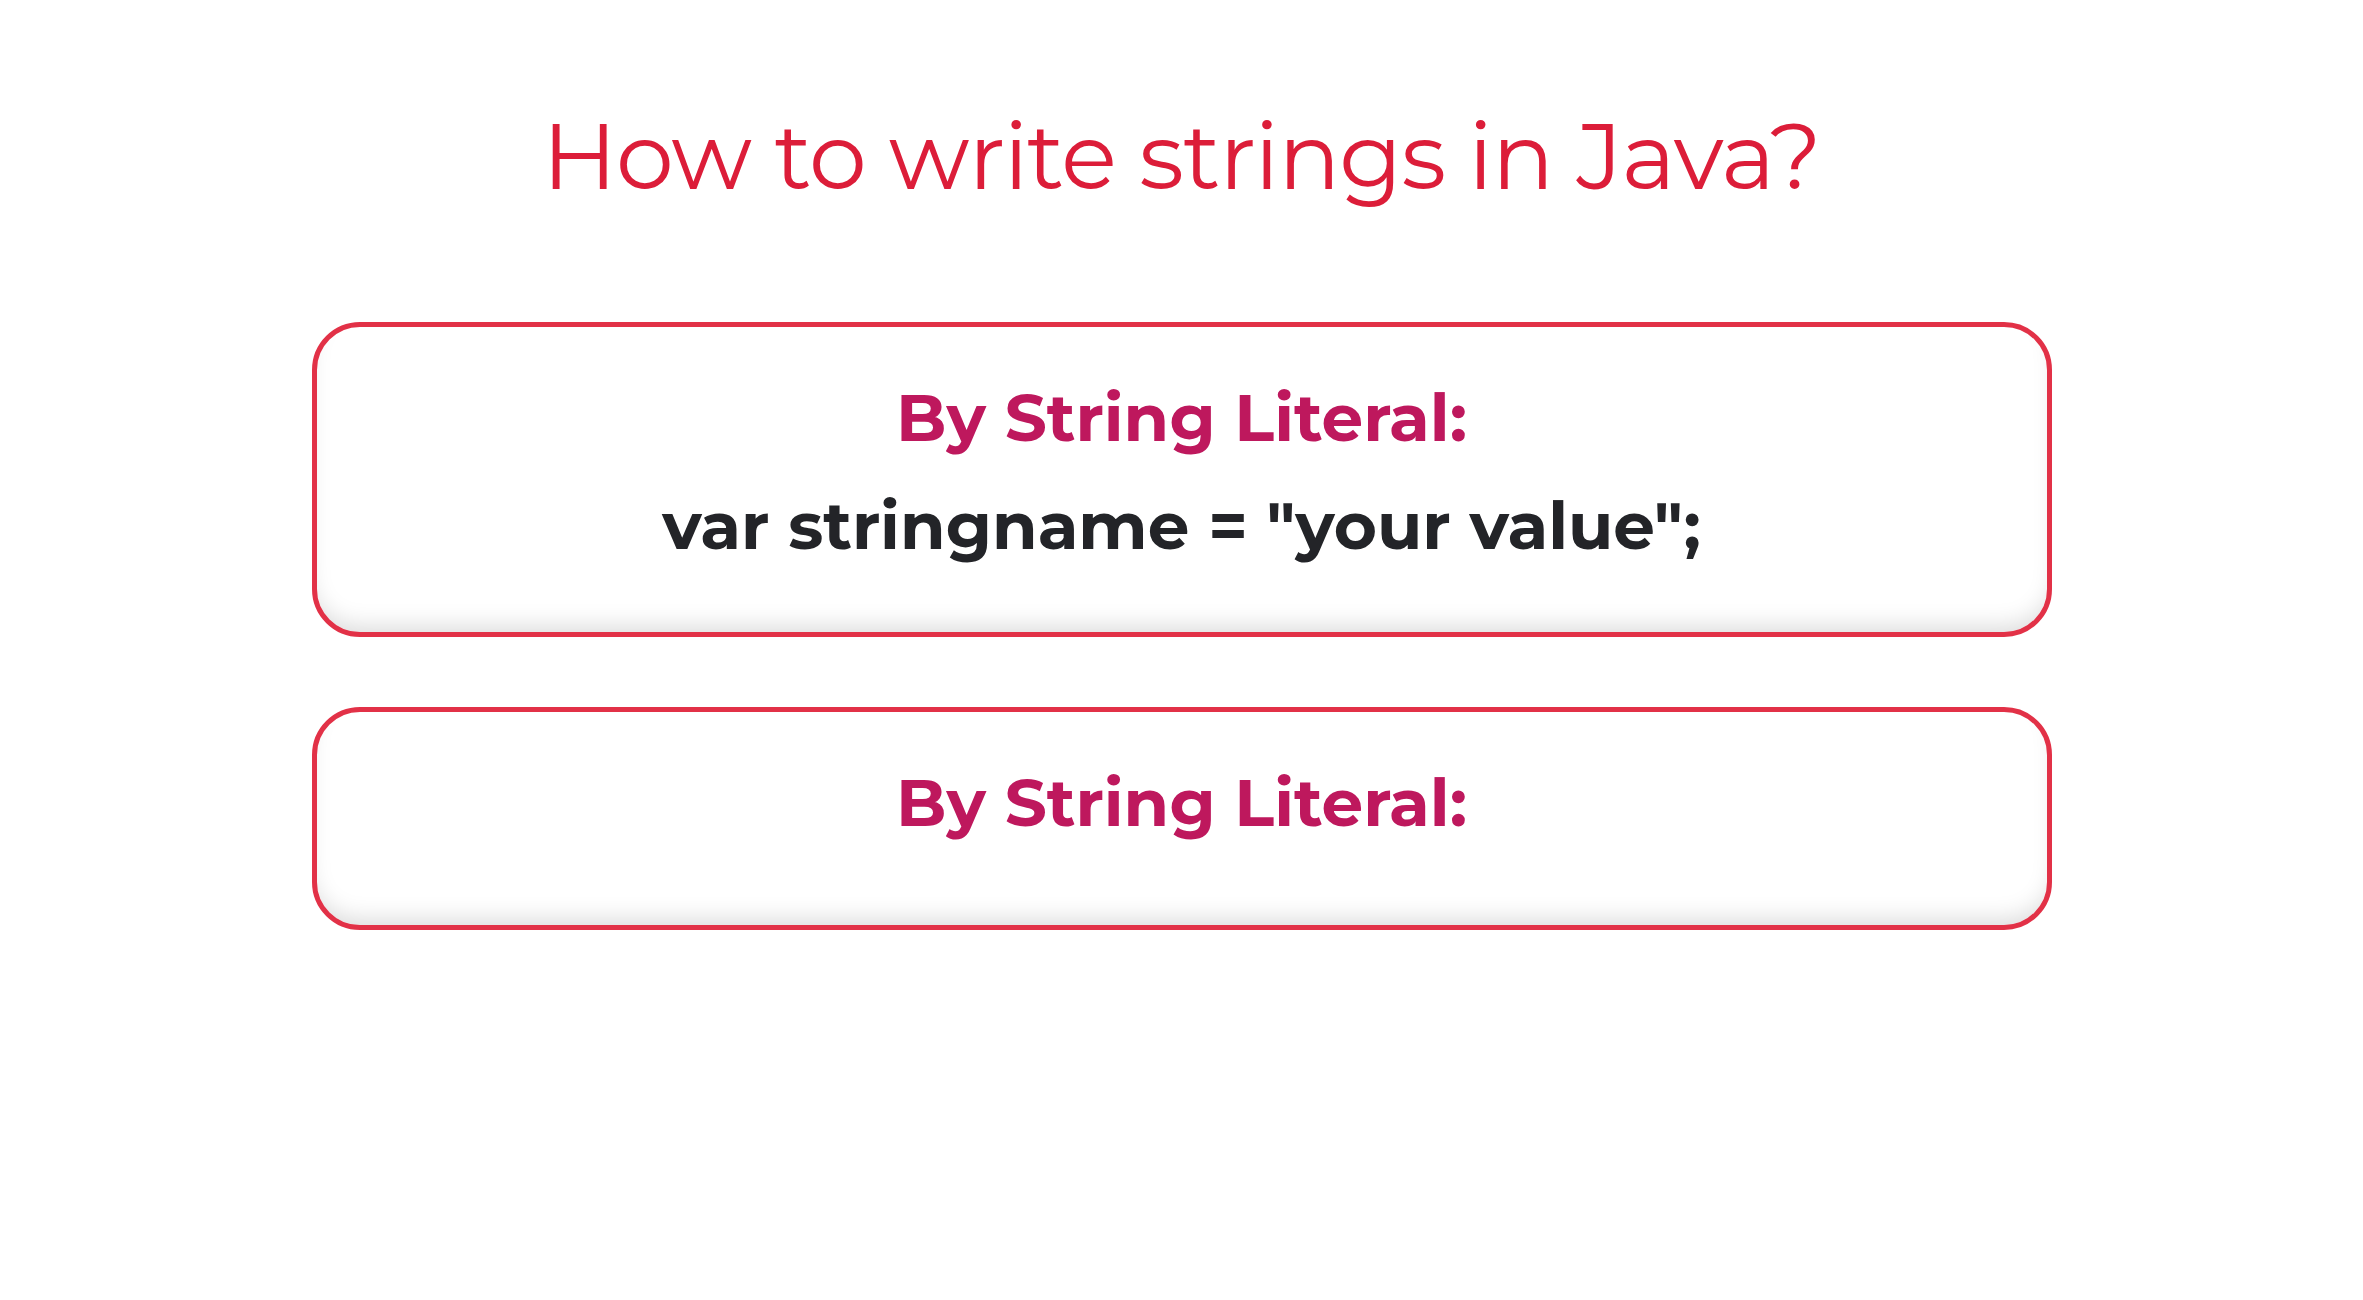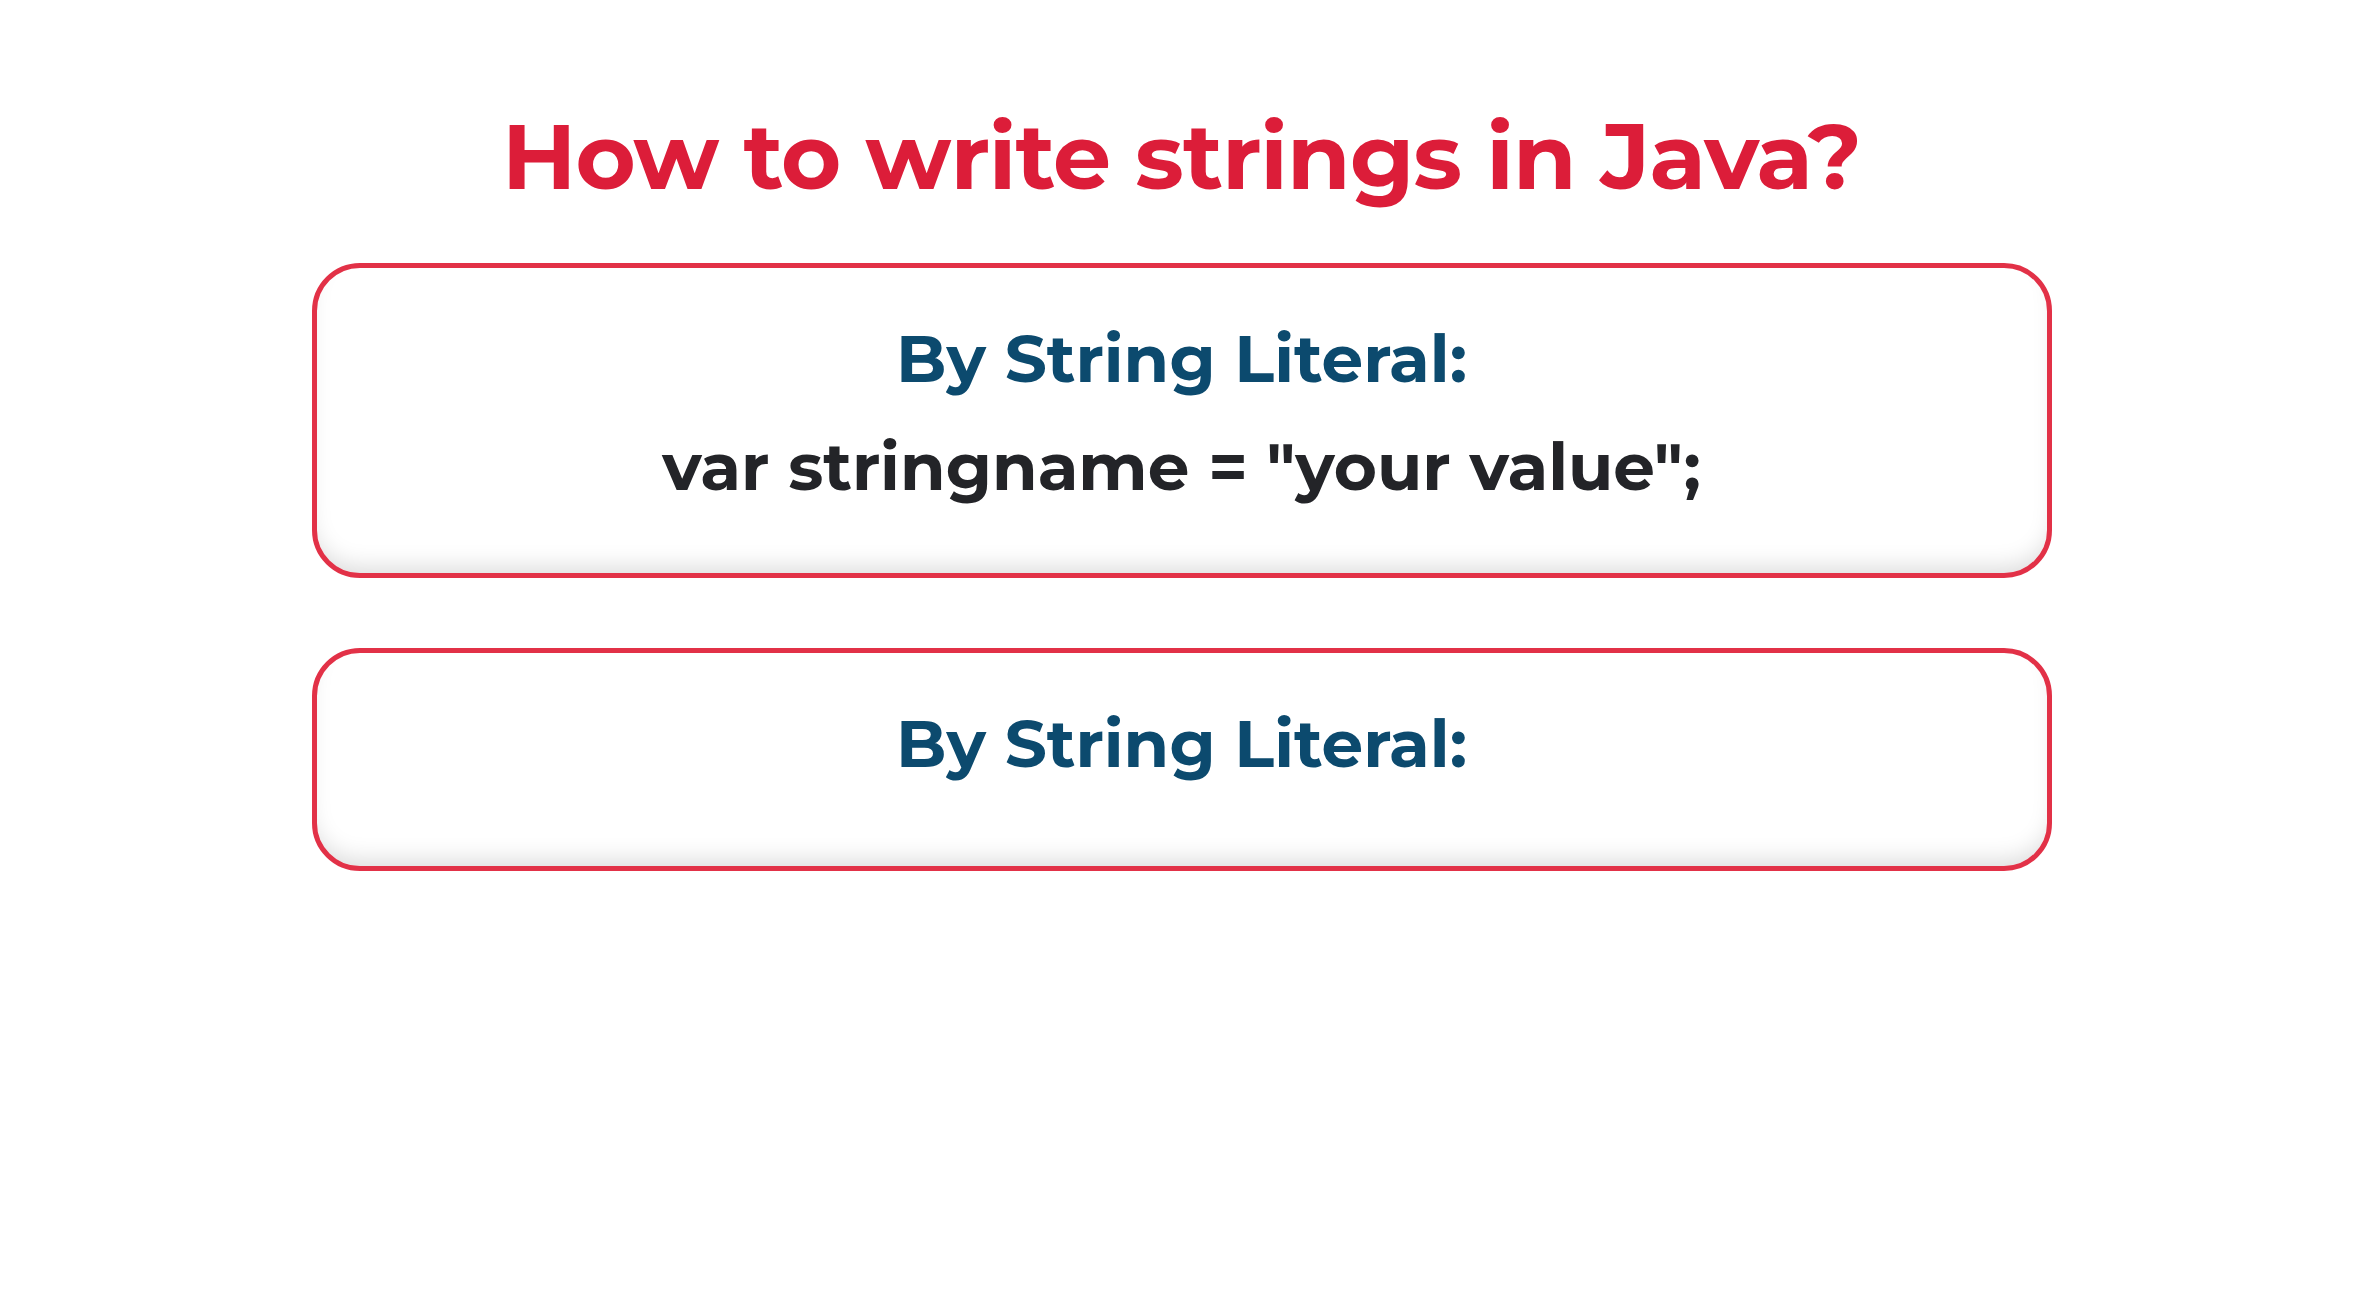--- a/index.html
+++ b/index.html
@@ -22,40 +22,40 @@
       width: 100%;
       max-width: 1760px;
       display: flex;
       flex-direction: column;
       align-items: center;
     }
     
     .main-title {
       color: #dc1d39;
       font-size: 92px;
-      font-weight: 700;
+      font-weight: 400;
       text-align: center;
-      margin-bottom: 51px;
+      margin-bottom: 110px;
       letter-spacing: -1px;
     }
     
     .method-box {
       width: 100%;
       max-width: 1740px;
       border: 5px solid #e23147;
       border-radius: 48px;
       background: #ffffff;
       padding: 50px 40px 60px 40px;
       margin-bottom: 70px;
       box-shadow: inset 0 -15px 25px -10px rgba(0, 0, 0, 0.15);
       text-align: center;
     }
     
     .method-title {
-      color: #0c4a6e;
+      color: #be185d;
       font-size: 66px;
       font-weight: 700;
       margin-bottom: 22px;
     }
     
     .method-code {
       color: #232428;
       font-size: 66px;
       font-weight: 700;
       line-height: 1.4;

